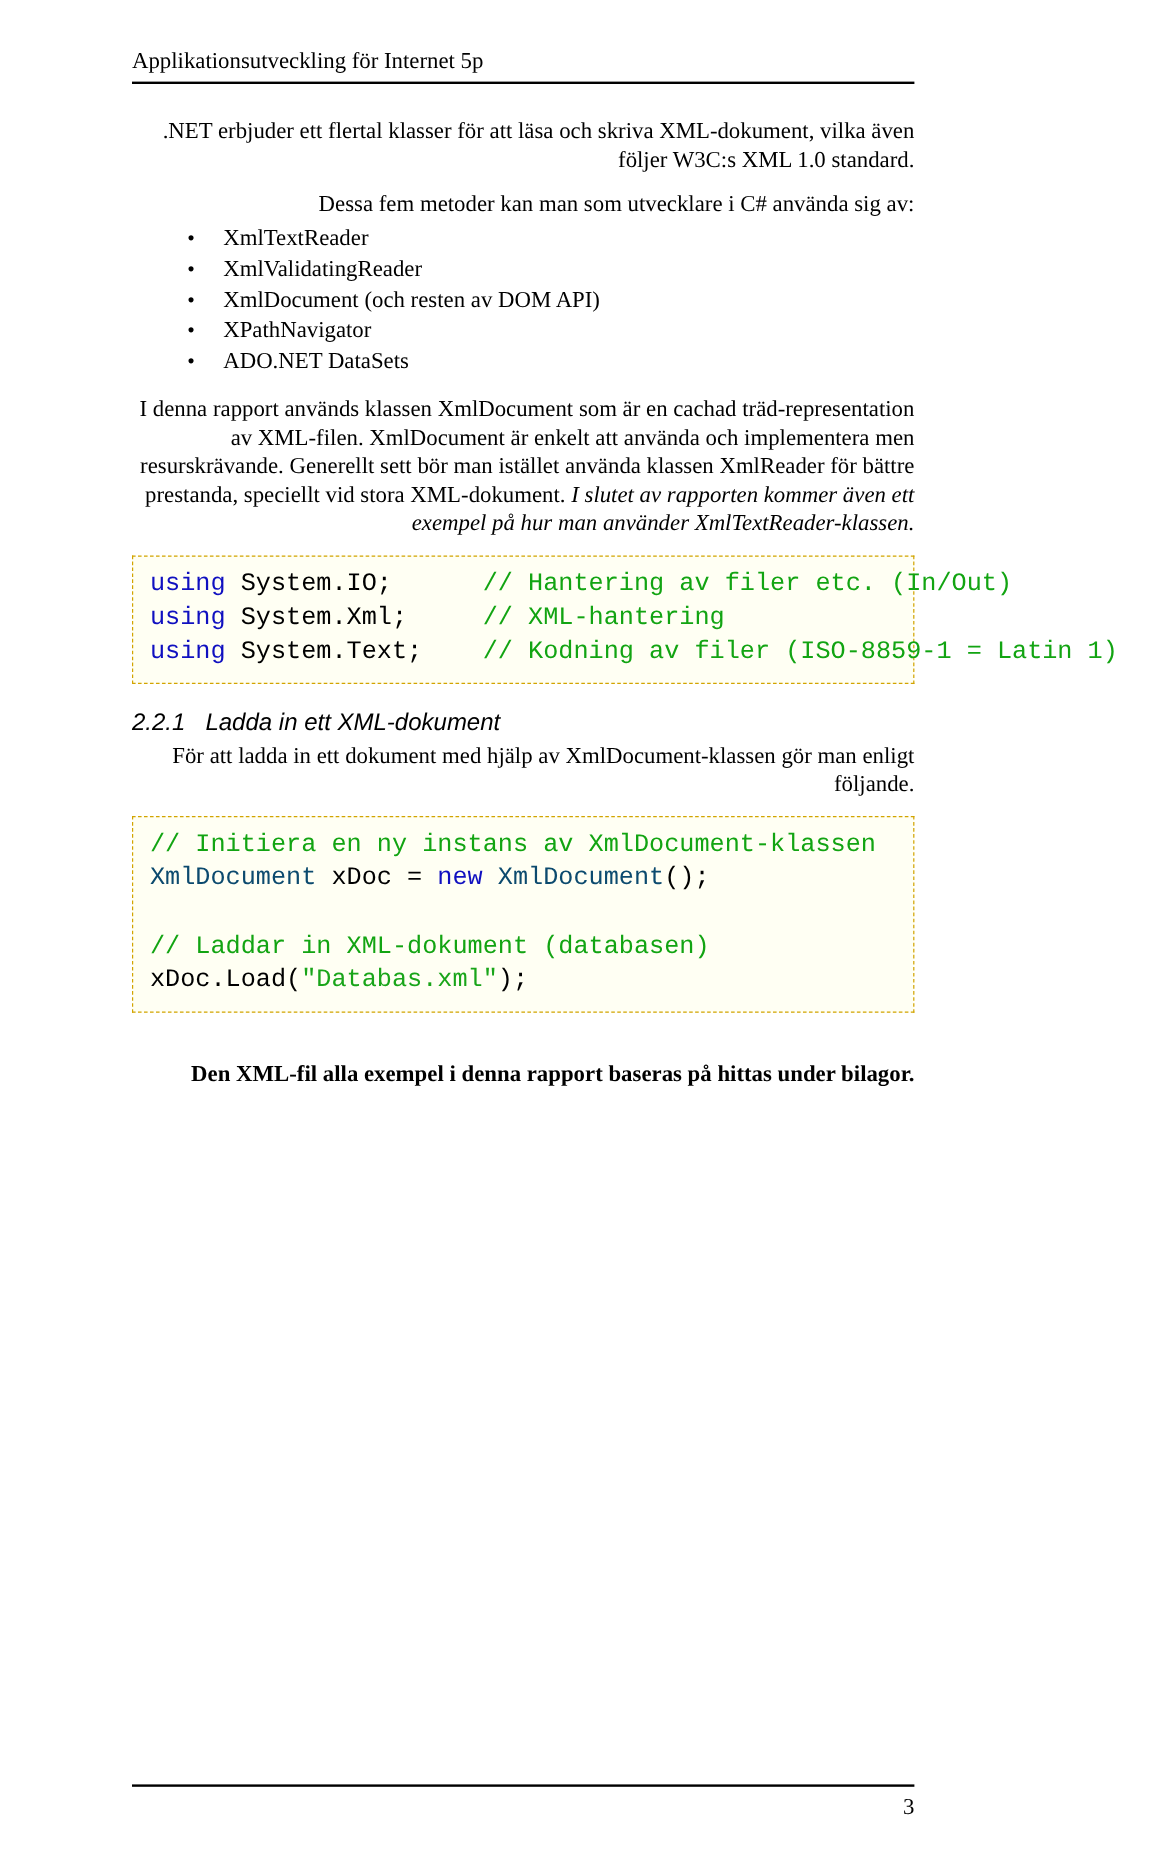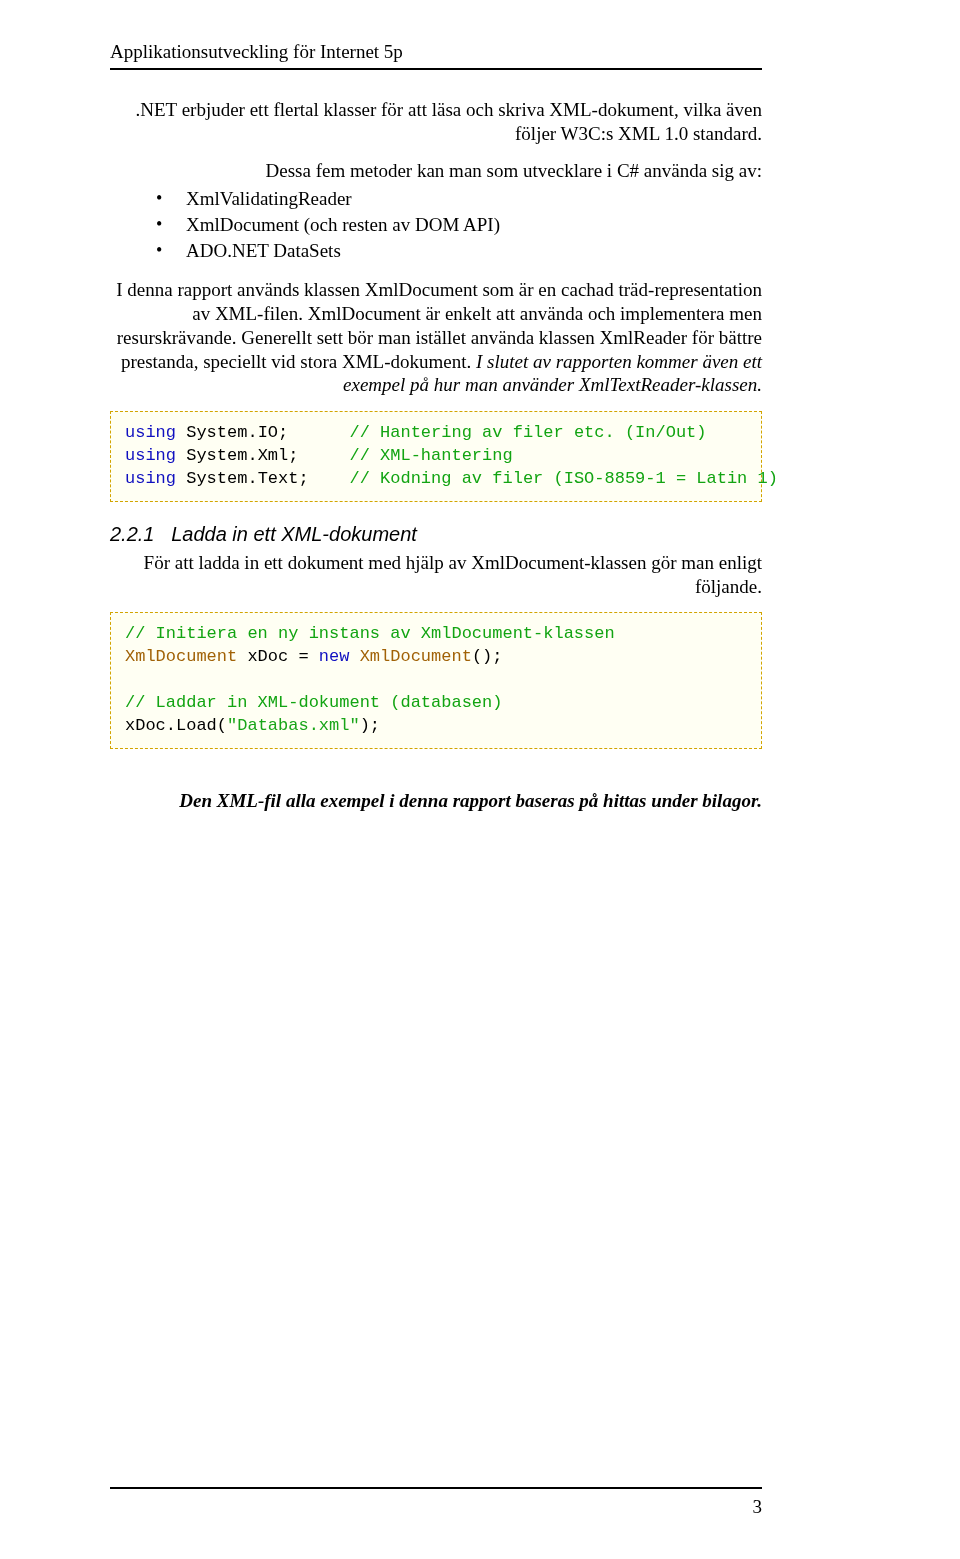--- a/index.html
+++ b/index.html
@@ -64,58 +64,60 @@
     left: 0;
     top: 0;
     font-size: 18px;
   }
   .codebox {
     border: 1px dashed #d2a400;
     background: #fffff3;
     padding: 10px 14px;
     margin: 8px 0 20px 0;
     font-family: "Courier New", Courier, monospace;
-    font-size: 17px;
+    font-size: 21px;
     white-space: pre;
     line-height: 1.35;
     color: #000;
   }
   .codebox .kw   { color: #1010c0; }
-  .codebox .type { color: #a16207; }
+  .codebox .type { color: #0c4a6e; }
   .codebox .cm   { color: #12a412; }
   .codebox .str  { color: #19a519; }
   .footer {
     position: absolute;
     bottom: 40px;
     left: 110px;
     right: 90px;
   }
   .pg {
     text-align: right;
     font-size: 19px;
     margin-top: 2px;
   }
   em.it { font-style: italic; }
-  b.bold { font-weight: bold; font-style: italic; }
+  b.bold { font-weight: bold; }
 </style>
 </head>
 <body>
 
 <div class="page">
 
   <div class="running-head">Applikationsutveckling för Internet 5p</div>
   <hr class="rule">
 
 
   <p>.NET erbjuder ett flertal klasser för att läsa och skriva XML-dokument, vilka även följer W3C:s XML 1.0 standard.</p>
 
   <p class="tight">Dessa fem metoder kan man som utvecklare i C# använda sig av:</p>
   <ul class="bul">
+    <li>XmlTextReader</li>
     <li>XmlValidatingReader</li>
     <li>XmlDocument (och resten av DOM API)</li>
+    <li>XPathNavigator</li>
     <li>ADO.NET DataSets</li>
   </ul>
 
   <p><span>I denna rapport används klassen XmlDocument som är en cachad träd-representation av XML-filen. XmlDocument är enkelt att använda och implementera men resurskrävande. Generellt sett bör man istället använda klassen XmlReader för bättre prestanda, speciellt vid stora XML-dokument. </span><em class="it">I slutet av rapporten kommer även ett exempel på hur man använder XmlTextReader-klassen.</em></p>
 
 
   <div class="codebox"><span class="kw">using</span><span> System.IO;      </span><span class="cm">// Hantering av filer etc. (In/Out)</span>
 <span class="kw">using</span><span> System.Xml;     </span><span class="cm">// XML-hantering</span>
 <span class="kw">using</span><span> System.Text;    </span><span class="cm">// Kodning av filer (ISO-8859-1 = Latin 1)</span></div>
 

